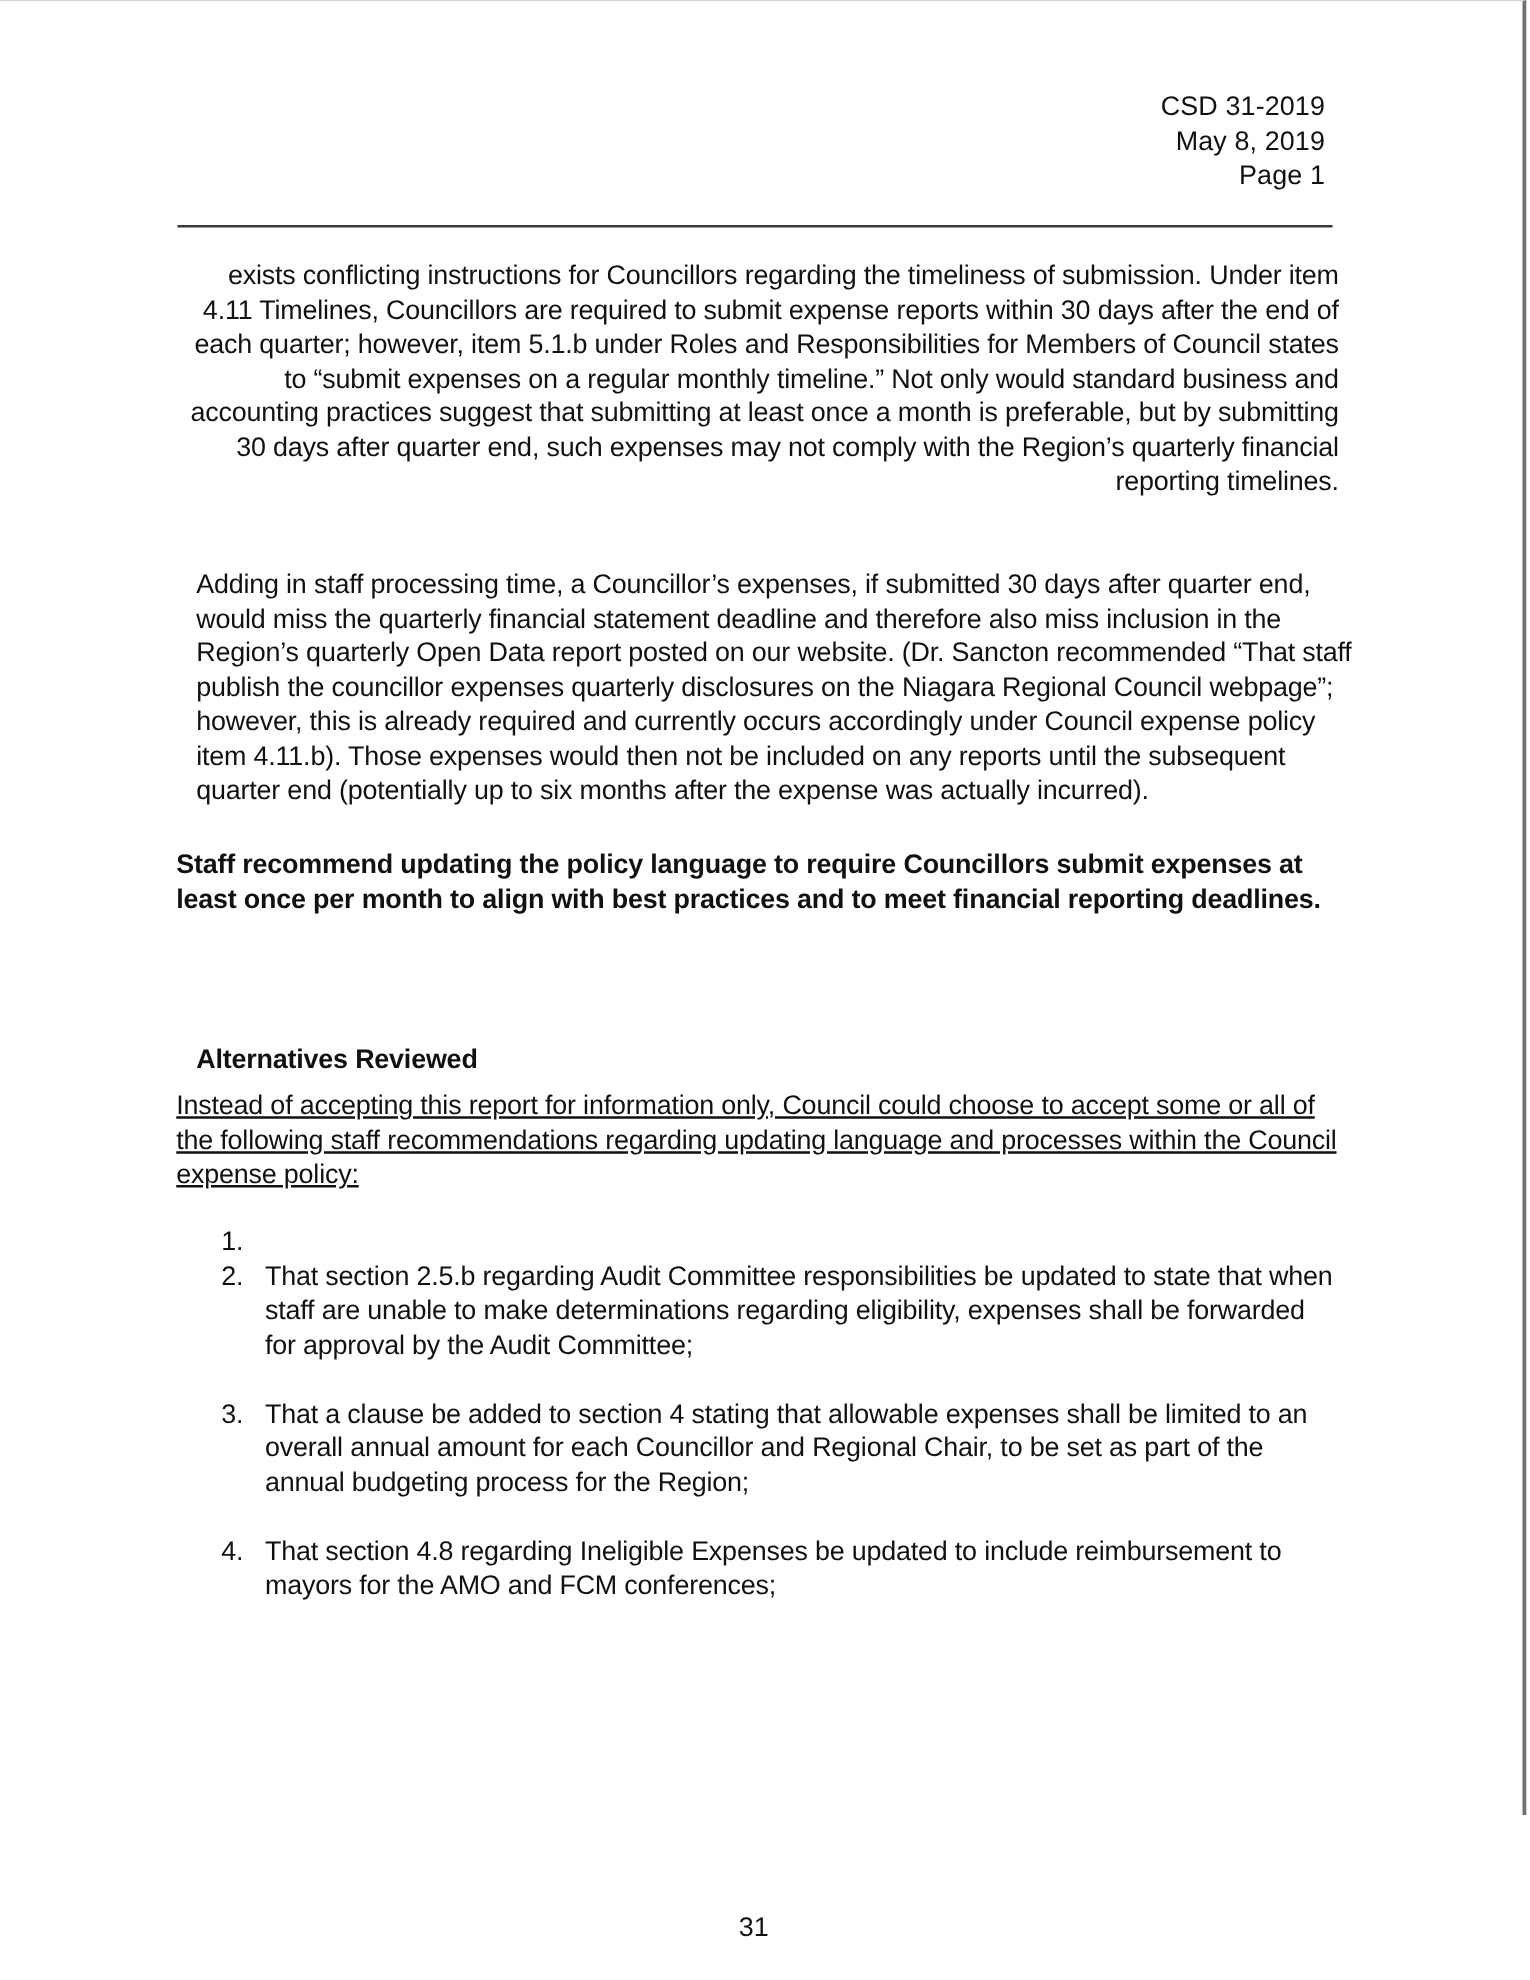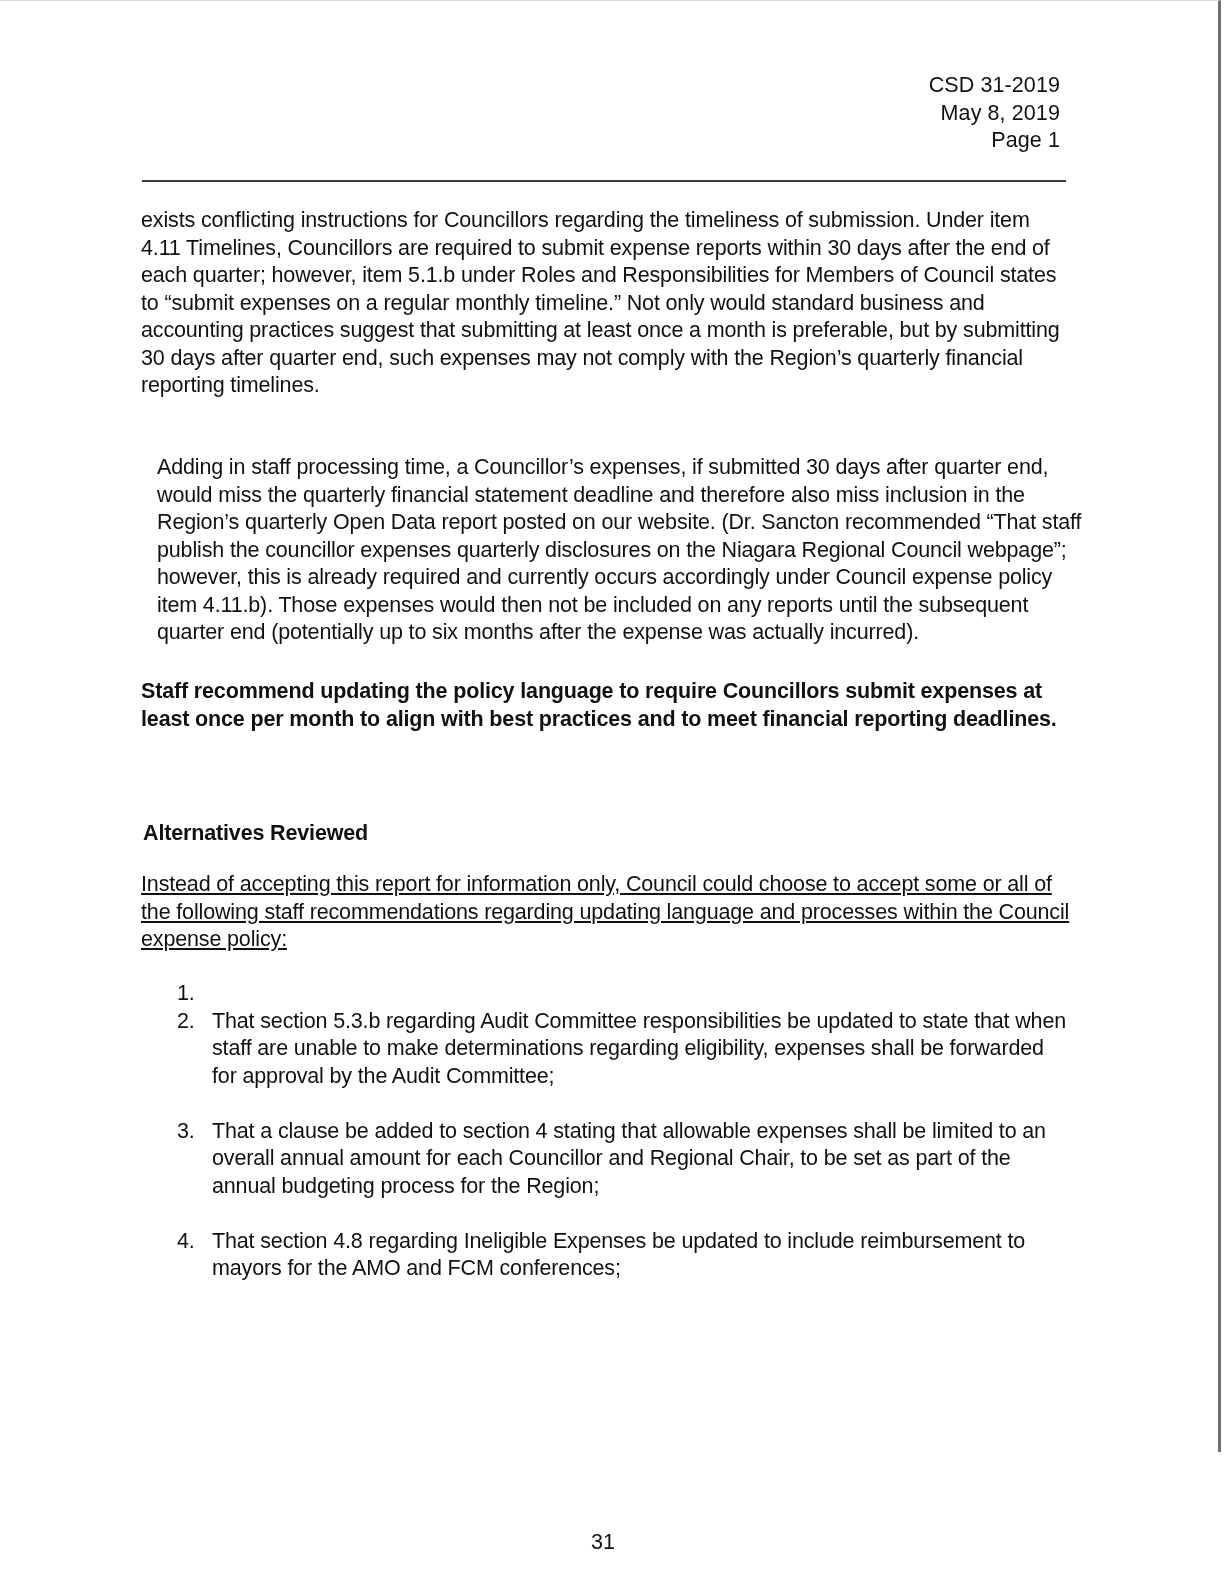--- a/index.html
+++ b/index.html
@@ -19,21 +19,21 @@
     }
     .header-rule {
       position: absolute; left: 142px; top: 179px; width: 924px; height: 0;
       border-top: 2px solid #3a3a3a;
     }
     .content {
       position: absolute; left: 141px; top: 206px; width: 930px;
       font-size: 21.5px; line-height: 27.5px; letter-spacing: -0.15px;
     }
     .content p { margin: 0; }
-    .para-1 { position: absolute; top: 0; left: 0; width: 930px; }
+    .para-1 { position: absolute; top: 0; left: 0; width: 930px; text-align: right; }
     .para-2 { position: absolute; top: 247px; left: 16px; width: 930px; }
     .para-3 { position: absolute; top: 471px; left: 0; width: 930px; font-weight: bold; }
     .heading { position: absolute; top: 611px; left: 0; font-weight: bold; font-size: 21.5px; }
     .para-4 { position: absolute; top: 664px; left: 0; width: 930px; text-decoration: underline; }
     .list { position: absolute; top: 773px; left: 36px; width: 890px; margin: 0; padding: 0; list-style: none; }
     .list-item { position: relative; padding-left: 35px; margin-bottom: 27.5px; }
     .list-num { position: absolute; left: 0; top: 0; }
     .footer-page-num {
       position: absolute; left: 0; width: 1206px; top: 1497px; text-align: center;
       font-size: 21.5px; line-height: 27px; margin-top: 31px;
@@ -50,31 +50,31 @@
     <div>Page 1</div>
   </div>
 
   <div class="header-rule"></div>
 
   <div class="content">
     <p class="para-1">exists conflicting instructions for Councillors regarding the timeliness of submission. Under item 4.11 Timelines, Councillors are required to submit expense reports within 30 days after the end of each quarter; however, item 5.1.b under Roles and Responsibilities for Members of Council states to “submit expenses on a regular monthly timeline.”  Not only would standard business and accounting practices suggest that submitting at least once a month is preferable, but by submitting 30 days after quarter end, such expenses may not comply with the Region’s quarterly financial reporting timelines.</p>
     <p class="para-2">Adding in staff processing time, a Councillor’s expenses, if submitted 30 days after quarter end, would miss the quarterly financial statement deadline and therefore also miss inclusion in the Region’s quarterly Open Data report posted on our website.  (Dr. Sancton recommended “That staff publish the councillor expenses quarterly disclosures on the Niagara Regional Council webpage”; however, this is already required and currently occurs accordingly under Council expense policy item 4.11.b).  Those expenses would then not be included on any reports until the subsequent quarter end (potentially up to six months after the expense was actually incurred).</p>
     <p class="para-3">Staff recommend updating the policy language to require Councillors submit expenses at least once per month to align with best practices and to meet financial reporting deadlines.</p>
 
-    <h2 class="heading" style="margin:2px;">Alternatives Reviewed</h2>
+    <h2 class="heading" style="margin:16px;">Alternatives Reviewed</h2>
 
     <p class="para-4">Instead of accepting this report for information only, Council could choose to accept some or all of the following staff recommendations regarding updating language and processes within the Council expense policy:</p>
 
     <ol class="list">
       <li class="list-item">
         <span class="list-num">1.</span>
       </li>
       <li class="list-item">
         <span class="list-num">2.</span>
-        <span>That section 5.3.b regarding Audit Committee responsibilities be updated to state that when staff are unable to make determinations regarding eligibility, expenses shall be forwarded for approval by the Audit Committee;</span>
+        <span>That section 2.5.b regarding Audit Committee responsibilities be updated to state that when staff are unable to make determinations regarding eligibility, expenses shall be forwarded for approval by the Audit Committee;</span>
       </li>
       <li class="list-item">
         <span class="list-num">3.</span>
         <span>That a clause be added to section 4 stating that allowable expenses shall be limited to an overall annual amount for each Councillor and Regional Chair, to be set as part of the annual budgeting process for the Region;</span>
       </li>
       <li class="list-item">
         <span class="list-num">4.</span>
         <span>That section 4.8 regarding Ineligible Expenses be updated to include reimbursement to mayors for the AMO and FCM conferences;</span>
       </li>
     </ol>

